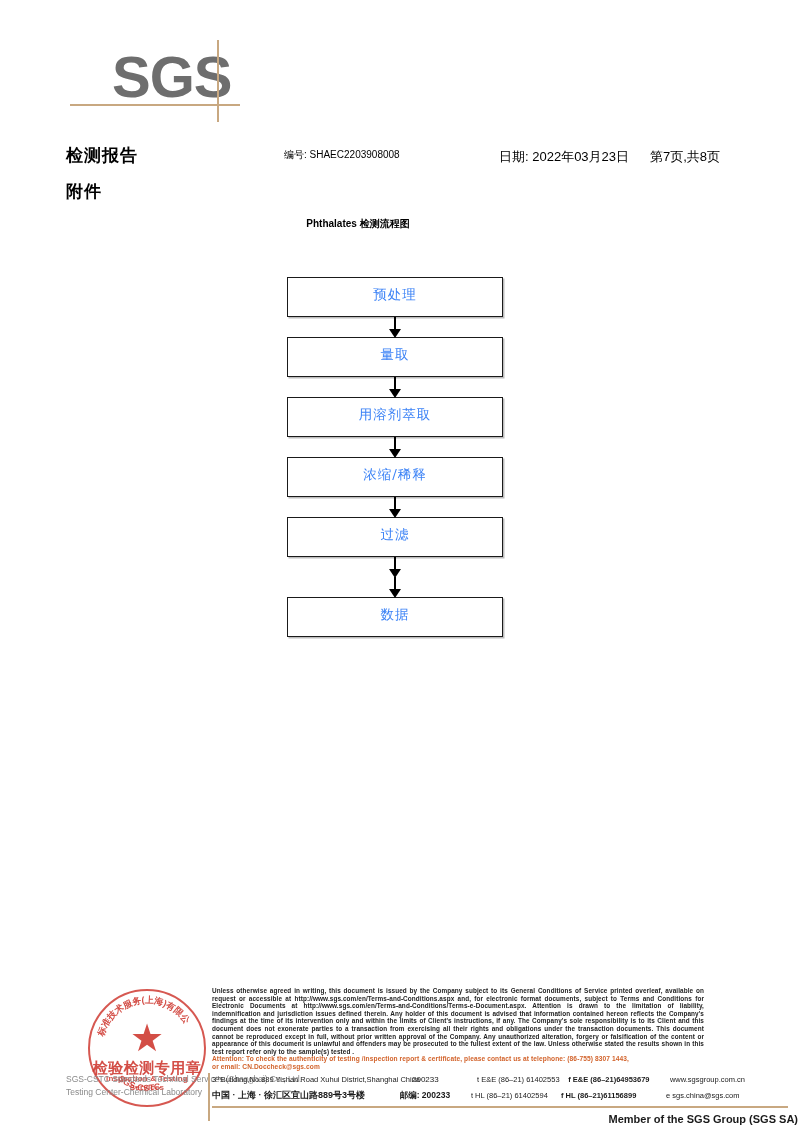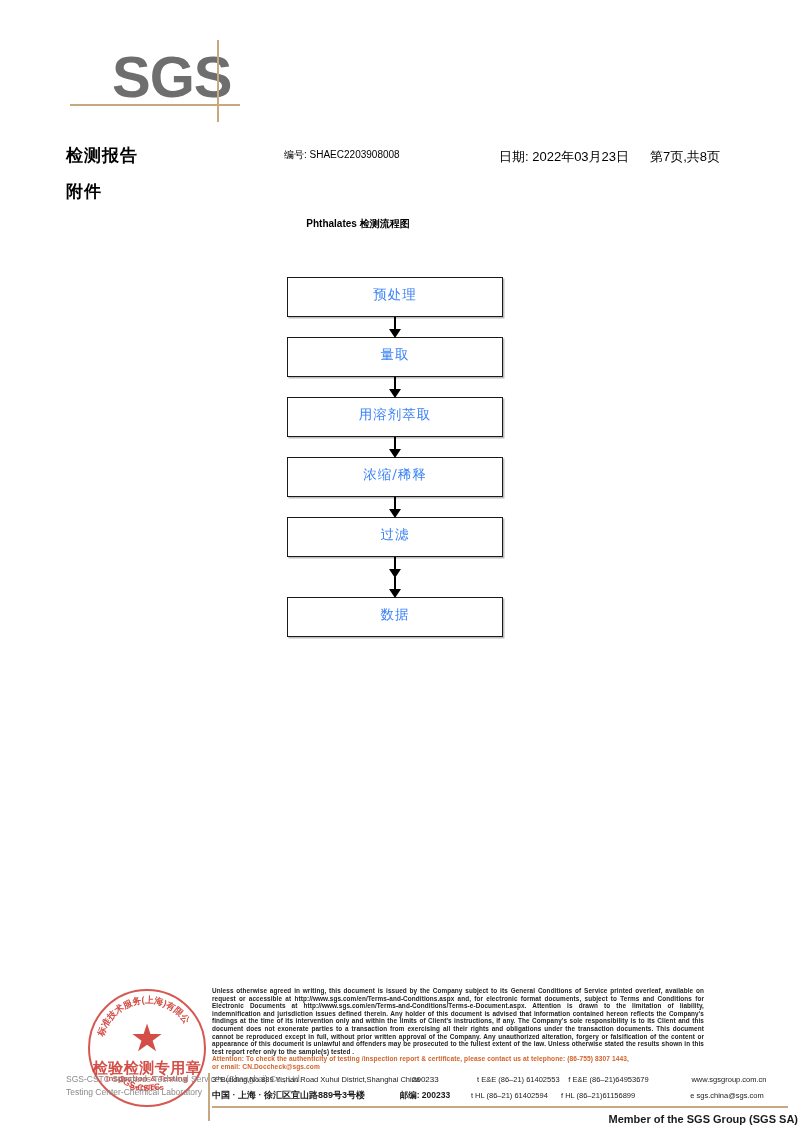--- a/index.html
+++ b/index.html
@@ -278,22 +278,22 @@
     display: flex;
     align-items: baseline;
     height: 14px;
     white-space: nowrap;
   }
   .addr-street { width: 200px; }
   .addr-street.cn { font-size: 9px; font-weight: bold; }
   .addr-zip { width: 62px; font-size: 8px; }
   .addr-zip.cn { font-size: 8.5px; font-weight: bold; }
   .addr-tel1 { width: 110px; text-align: center; }
-  .addr-tel2 { width: 112px; }
-  .addr-web { width: 130px; text-align: center; }
+  .addr-tel2 { width: 112px; font-weight: bold; }
+  .addr-web { width: 130px; }
   #address-hrule {
     position: absolute;
     left: 212px;
     top: 131px;
     width: 576px;
     height: 1.5px;
     background: #c8a881;
   }
   #member-line {
     position: absolute;

